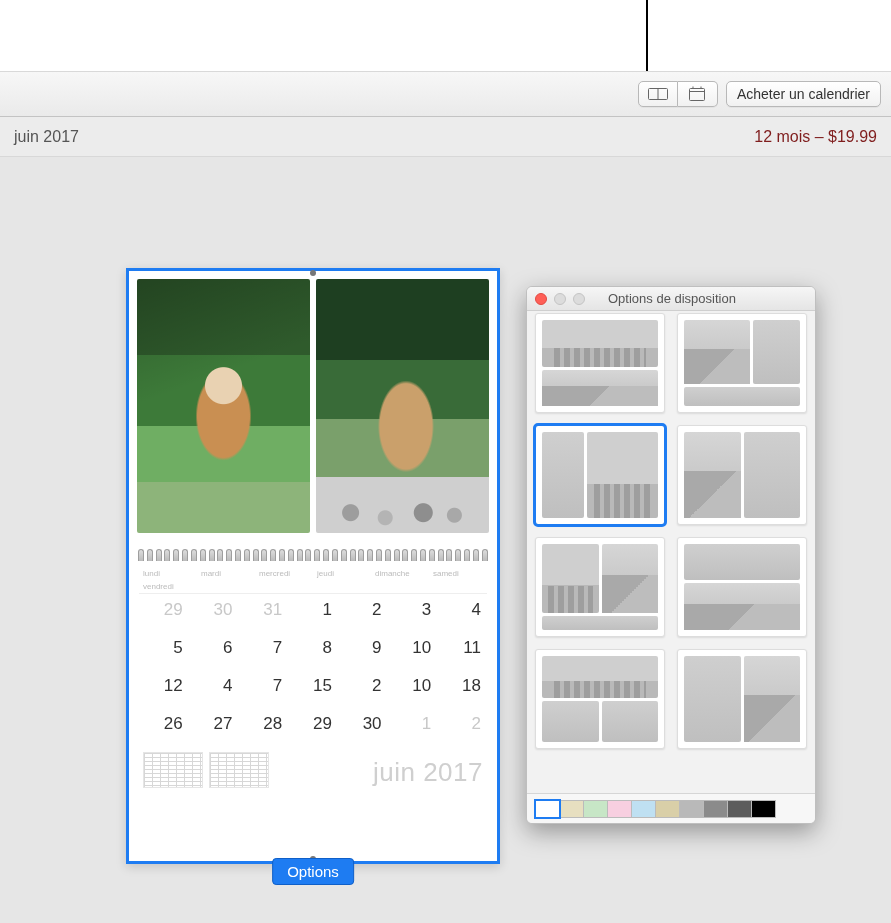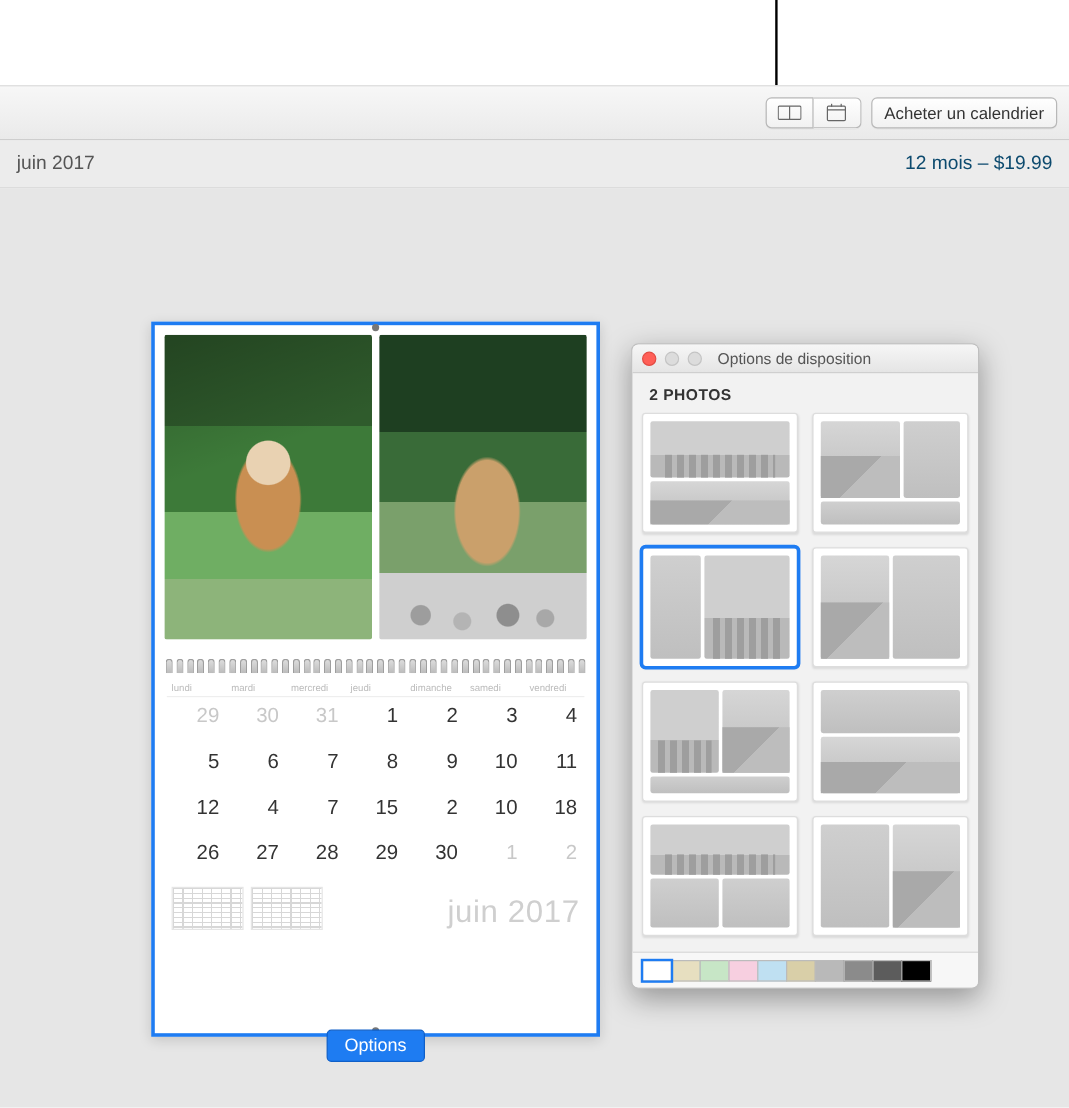--- a/index.html
+++ b/index.html
@@ -65,21 +65,21 @@
     height:40px;
     background:#ececec;
     border-bottom:1px solid #d8d8d8;
     display:flex;
     justify-content:space-between;
     align-items:center;
     padding:0 14px;
     font-size:16px;
     color:#555;
   }
-  .subheader .right { color:#0c4a6e; }
+  .subheader .right { color:#7f1d1d; }
 
   
   .canvas {
     position:absolute;
     top:157px; left:0; right:0; bottom:0;
     background:#e6e6e6;
   }
 
   
   .calprev {
@@ -141,21 +141,21 @@
   }
 
   
   .cal {
     position:absolute;
     top:296px; left:10px; right:10px;
     font-size:14px;
     color:#444;
   }
   .cal .dow {
-    display:grid; grid-template-columns:repeat(7,1fr);
+    display:grid; grid-template-columns:repeat(6,1fr);
     font-size:8px; color:#bbb;
     border-bottom:1px solid #eee;
   }
   .cal .dow div { padding:2px 4px; }
   .cal .row {
     display:grid; grid-template-columns:repeat(7,1fr);
   }
   .cal .cell {
     height:38px; padding:6px 6px 0 0;
     text-align:right;
@@ -203,21 +203,21 @@
     background:linear-gradient(#f6f6f6,#e5e5e5);
     border-bottom:1px solid #cfcfcf;
     display:flex; align-items:center;
     padding:0 8px;
     gap:7px;
     font-size:13px; color:#555;
   }
   .tl-dot { width:12px; height:12px; border-radius:50%; }
   .tl-dot.red { background:#ff5f57; border:1px solid #e24b43; }
   .tl-dot.grey { background:#dcdcdc; border:1px solid #c4c4c4; }
-  .pop-titlebar .title { margin-left:6px; flex:1; text-align:left; }
+  .pop-titlebar .title { margin-left:16px; flex:1; text-align:left; }
 
   .pop-sub {
     padding:10px 14px 6px;
     font-size:13px; font-weight:700; color:#333; letter-spacing:.4px;
   }
   .layout-grid {
     padding:2px 8px 8px;
     display:grid;
     grid-template-columns:1fr 1fr;
     gap:12px;
@@ -416,21 +416,20 @@
   </div>
 </div>
 
 <div class="popover">
   <div class="pop-titlebar">
     <div class="tl-dot red"></div>
     <div class="tl-dot grey"></div>
     <div class="tl-dot grey"></div>
     <div class="title">Options de disposition</div>
   </div>
-  <div class="pop-sub">2 PHOTOS</div>
   <div class="layout-grid" id="layoutgrid">
       <div class="layout-item">
         <div class="ph city" style="flex:1.3"></div>
         <div class="ph mount" style="flex:1"></div>
       </div>
       <div class="layout-item">
         <div class="row2">
           <div class="ph mount"></div>
           <div class="ph" style="flex:.7"></div>
         </div>

